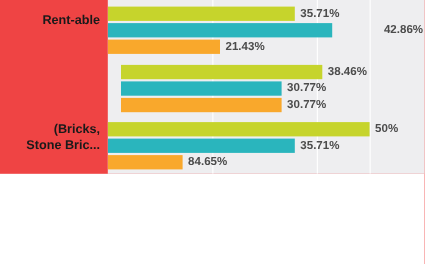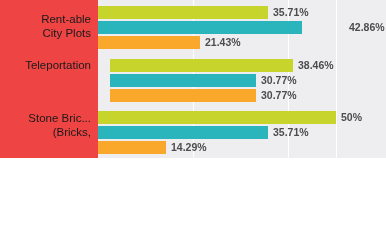--- a/index.html
+++ b/index.html
@@ -89,20 +89,21 @@
     height: 158px;
   }
   .cat-label {
     position: absolute;
     right: 4px;
     text-align: right;
     font-size: 11.5px;
     color: #1a1a1a;
     line-height: 13.5px;
     white-space: nowrap;
+    font-weight: bold;
   }
   .cat-label.c0 { top: 13px; }
   .cat-label.c1 { top: 59px; }
   .cat-label.c2 { top: 112px; }
 
   .cat-line { display: block; }
   
   .cat-label.c2 .cat-line.clipped {
     margin-right: 0;
   }
@@ -151,32 +152,30 @@
       <div class="bar-row r0">
         <div class="bar s0" style="width: 238px;"></div>
         <span class="bar-value" style="left: 243px;">50%</span>
       </div>
       <div class="bar-row r1">
         <div class="bar s1" style="width: 170px;"></div>
         <span class="bar-value" style="left: 175px;">35.71%</span>
       </div>
       <div class="bar-row r2">
         <div class="bar s2" style="width: 68px;"></div>
-        <span class="bar-value" style="left: 73px;">14.29%</span>
+        <span class="bar-value" style="left: 73px;">84.65%</span>
       </div>
     </div>
   </div>
 
   <div id="category-labels">
     <div class="cat-label c0">
       <span class="cat-line">Rent-able</span>
-      <span class="cat-line">City Plots</span>
     </div>
     <div class="cat-label c1">
-      <span class="cat-line">Teleportation</span>
     </div>
     <div class="cat-label c2">
+      <span class="cat-line">(Bricks,</span>
       <span class="cat-line">Stone Bric...</span>
-      <span class="cat-line">(Bricks,</span>
     </div>
   </div>
 
 </div>
 
 </body></html>

